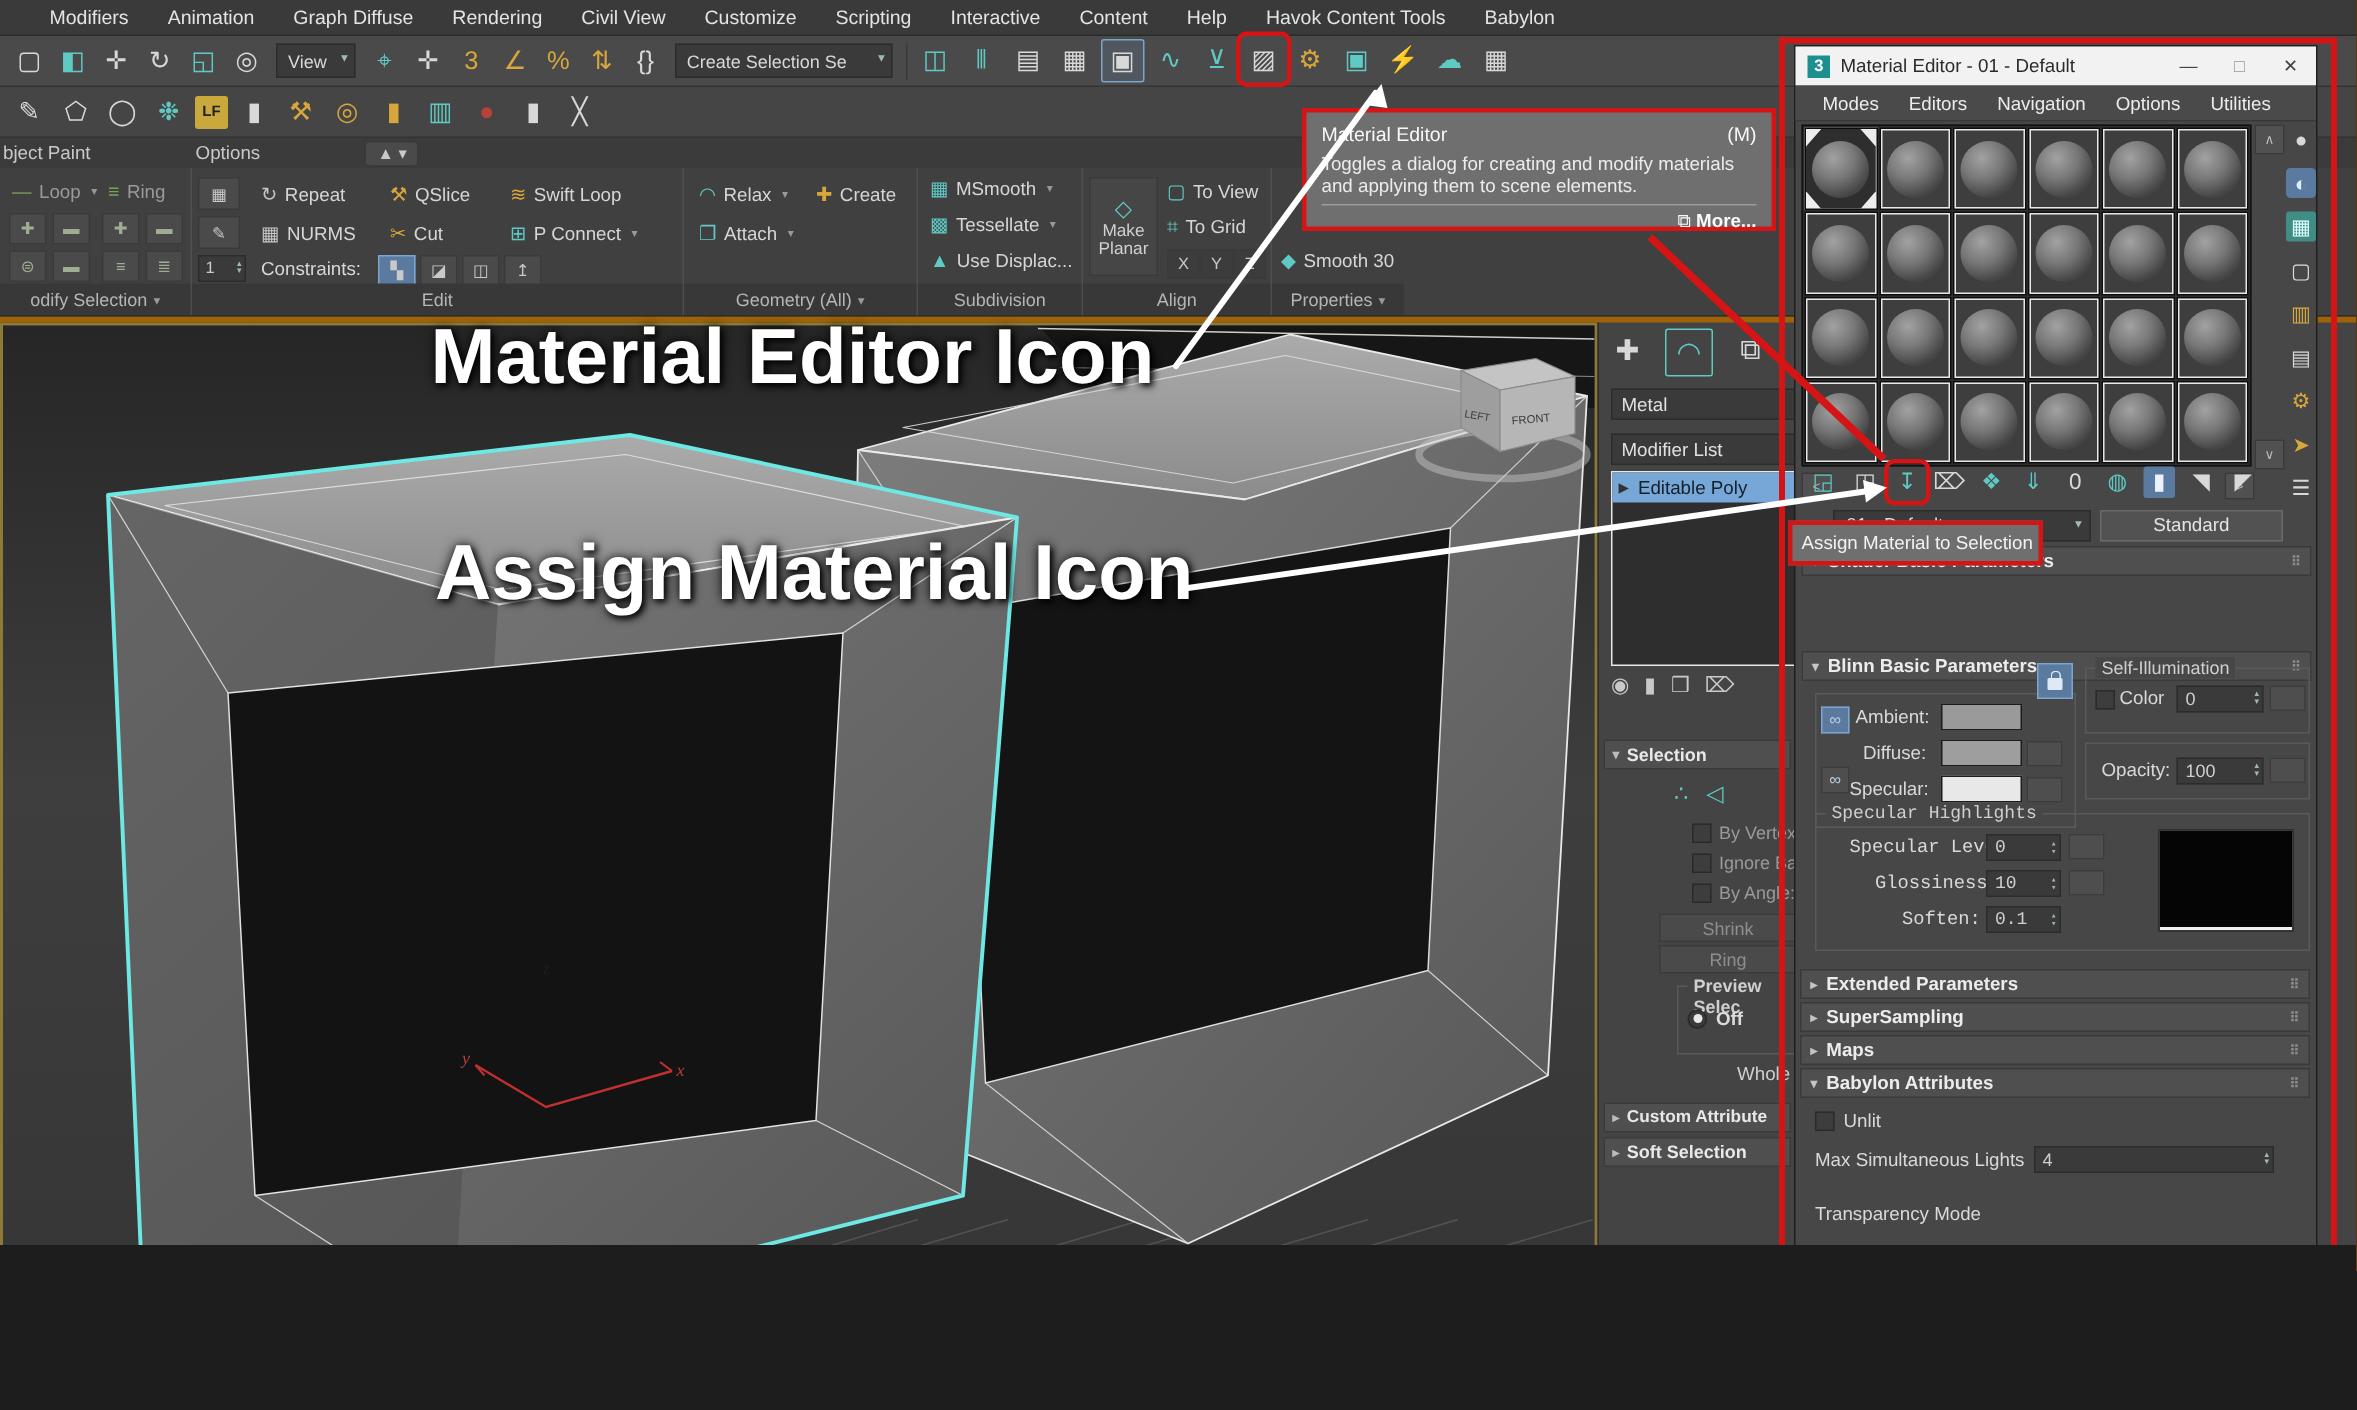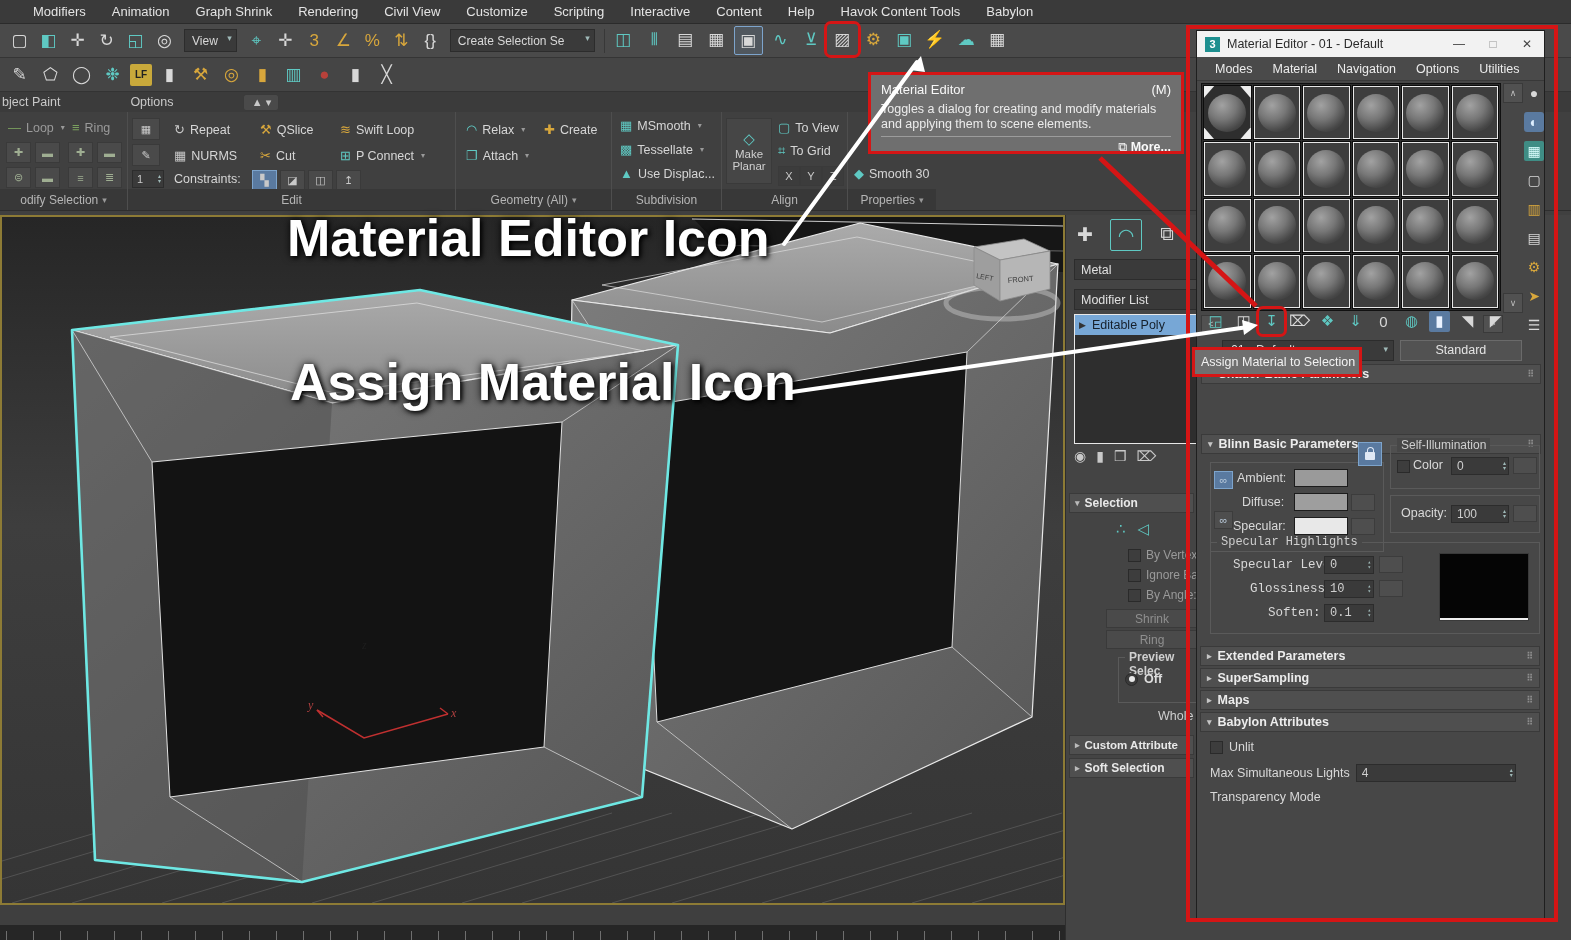--- a/index.html
+++ b/index.html
@@ -1,16 +1,16 @@
 <!DOCTYPE html>
 <html><head>
 <meta charset="utf-8">
 <style>
   html,body{margin:0;padding:0;background:#1d1d1d;font-family:"Liberation Sans",sans-serif;}
-  #stage{position:relative;width:1571px;height:940px;overflow:hidden;background:#404040;color:#d6d6d6;font-size:12px;}
+  #stage{position:relative;width:1571px;height:830px;overflow:hidden;background:#a16207;color:#d6d6d6;font-size:12px;}
   .abs{position:absolute;}
   
   .menubar{left:0;top:0;width:1571px;height:24px;background:#3a3a3a;border-bottom:1px solid #2b2b2b;display:flex;align-items:center;padding-left:20px;box-sizing:border-box;z-index:3;}
   .menubar .mi{padding:0 13px;font-size:13px;color:#e4e4e4;cursor:default;}
   .ws{position:absolute;right:8px;top:2px;display:flex;align-items:center;gap:6px;font-size:12.5px;color:#cfcfcf;}
   .ws .wsbox{background:#4d4d4d;border:1px solid #2e2e2e;padding:1px 26px 2px 8px;color:#e0e0e0;position:relative;}
   .ws .wsbox::after{content:"▾";position:absolute;right:6px;top:1px;font-size:9px;color:#aaa;}
   
   .toolbar1{left:0;top:24px;width:1571px;height:34px;background:#4a4a4a;border-bottom:1px solid #353535;display:flex;align-items:center;gap:2px;padding-left:6px;box-sizing:border-box;z-index:3;}
   .toolbar2{left:0;top:58px;width:1571px;height:34px;background:#454545;border-bottom:1px solid #333;display:flex;align-items:center;gap:4px;padding-left:6px;box-sizing:border-box;z-index:3;}
@@ -120,21 +120,21 @@
 </style>
 </head>
 <body>
 
 <div id="stage">
 
   <div class="abs menubar">
 
   <span class="mi">Modifiers</span>
       <span class="mi">Animation</span>
-      <span class="mi">Graph Shrink</span>
+      <span class="mi">Graph Diffuse</span>
       <span class="mi">Rendering</span>
       <span class="mi">Civil View</span>
       <span class="mi">Customize</span>
       <span class="mi">Scripting</span>
       <span class="mi">Interactive</span>
       <span class="mi">Content</span>
       <span class="mi">Help</span>
       <span class="mi">Havok Content Tools</span>
       <span class="mi">Babylon</span>
     </div>
@@ -717,21 +717,21 @@
       <span>Material Editor - 01 - Default</span>
     </div>
     <div class="me-ctrl">
       <span>—</span>
       <span style="color:#999;">□</span>
       <span>✕</span>
     </div>
     <div class="me-menu">
 
     <span>Modes</span>
-        <span>Material</span>
+        <span>Editors</span>
         <span>Navigation</span>
         <span>Options</span>
         <span>Utilities</span>
       </div>
 
     <div class="slotwrap">
         <div class="slot selected">
           <div class="well">
             <div class="sphere"></div>
           </div>
@@ -1051,21 +1051,21 @@
       <div style="display:flex;align-items:center;gap:6px;margin-top:10px;">
         <span class="melab">Max Simultaneous Lights</span>
         <span class="mespin" style="width:158px;">
             <span class="v">4</span>
             <span class="spin-ar">
               <span>▴</span>
               <span>▾</span>
             </span>
           </span>
       </div>
-      <div class="melab" style="margin-top:8px;"><span>Transparency Mode</span></div>
+      <div class="melab" style="margin-top:20px;"><span>Transparency Mode</span></div>
     </div>
   </div>
 
   <div class="abs redbox-me"></div>
 
   <div class="abs assign-tip">
       <span>Assign Material to Selection</span>
     </div>
   <div class="abs tooltip">
     <div class="tt-head">

